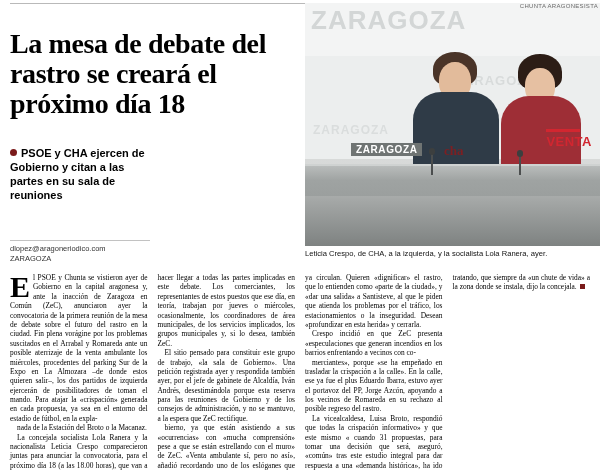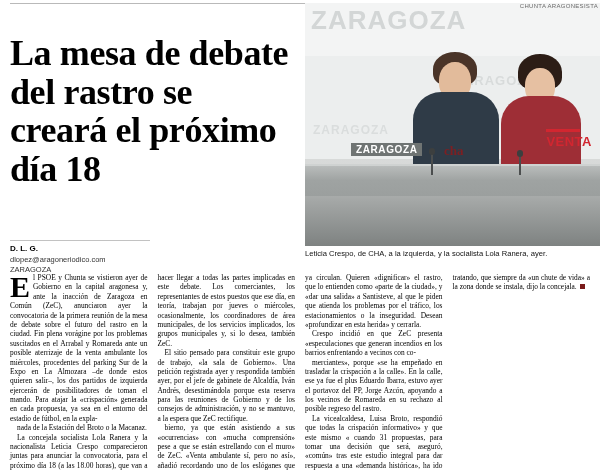--- a/index.html
+++ b/index.html
@@ -35,21 +35,21 @@
   .kicker-rule {
     border: none;
     border-top: 1px solid #b9b9b9;
     margin: 3px 10px 0 10px;
   }
 
   
   .headline {
     font-family: "Liberation Serif", serif;
     font-weight: bold;
-    font-size: 36px;
+    font-size: 28px;
     line-height: 1.07;
     letter-spacing: -0.4px;
     padding: 6px 10px 0 10px;
     width: 300px;
     box-sizing: border-box;
   }
 
   
   .summary {
     width: 150px;
@@ -272,20 +272,23 @@
 </style>
 </head>
 <body>
 
 <div class="page">
 
   <hr class="kicker-rule">
 
   <h1 class="headline">La mesa de debate del rastro se creará el próximo día 18</h1>
 
+  <div class="summary">
+    <span class="bullet"></span><span>PSOE y CHA ejercen de Gobierno y citan a las partes en su sala de reuniones</span>
+  </div>
 
   <div class="photo">
     <div class="credit">CHUNTA ARAGONESISTA</div>
 
     <div class="backdrop">
       <div class="band"></div>
       <div class="bd-word bd-w1">ZARAGOZA</div>
       <div class="bd-word bd-w2">ZARAGOZA</div>
       <div class="bd-word bd-w3">ZARAGOZA</div>
       <div class="bd-word bd-w4">ZARAGOZA</div>
@@ -317,21 +320,20 @@
     <div class="logo-psoe">
       <span class="bar"></span>
       <span>VENTA</span>
     </div>
   </div>
 
   <div class="caption">Leticia Crespo, de CHA, a la izquierda, y la socialista Lola Ranera, ayer.</div>
 
   <div class="byline">
     <div class="b-rule"></div>
-    <div class="b-name">D. L. G.</div>
     <div class="b-mail">dlopez@aragoneriodico.com</div>
     <div class="b-city">ZARAGOZA</div>
   </div>
 
   <div class="cols">
     <p class="first"><span class="dropcap">E</span><span>l PSOE y Chunta se vistieron ayer de Gobierno en la capital aragonesa y, ante la inacción de Zaragoza en Común (ZeC), anunciaron ayer la convocatoria de la primera reunión de la mesa de debate sobre el futuro del rastro en la ciudad. Fin plena vorágine por los problemas suscitados en el Arrabal y Romareda ante un posible aterrizaje de la venta ambulante los miércoles, procedentes del parking Sur de la Expo en La Almozara –de donde estos quieren salir–, los dos partidos de izquierda ejercerán de posibilitadores de toman el mando. Para atajar la «crispación» generada en cada propuesta, ya sea en el entorno del estadio de fútbol, en la expla-</span></p>
 
     <p><span>nada de la Estación del Broto o la Macanaz.</span></p>
     <p><span>La concejala socialista Lola Ranera y la nacionalista Leticia Crespo comparecieron juntas para anunciar la convocatoria, para el próximo día 18 (a las 18.00 horas), que van a hacer llegar a todas las partes implicadas en este debate. Los comerciantes, los representantes de estos puestos que ese día, en teoría, trabajan por jueves o miércoles, ocasionalmente, los coordinadores de área municipales, de los servicios implicados, los grupos municipales y, si lo desea, también ZeC.</span></p>
     <p><span>El sitio pensado para constituir este grupo de trabajo, «la sala de Gobierno». Una petición registrada ayer y respondida también ayer, por el jefe de gabinete de Alcaldía, Iván Andrés, desestimándola porque esta reserva para las reuniones de Gobierno y de los consejos de administración, y no se mantuvo, a la espera que ZeC rectifique.</span></p>

